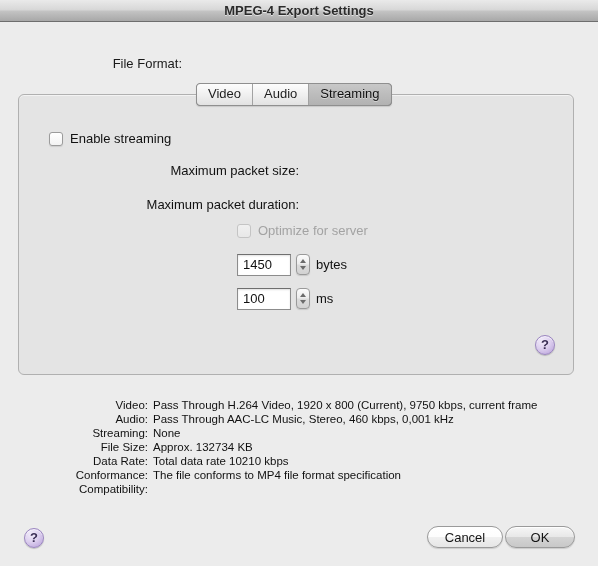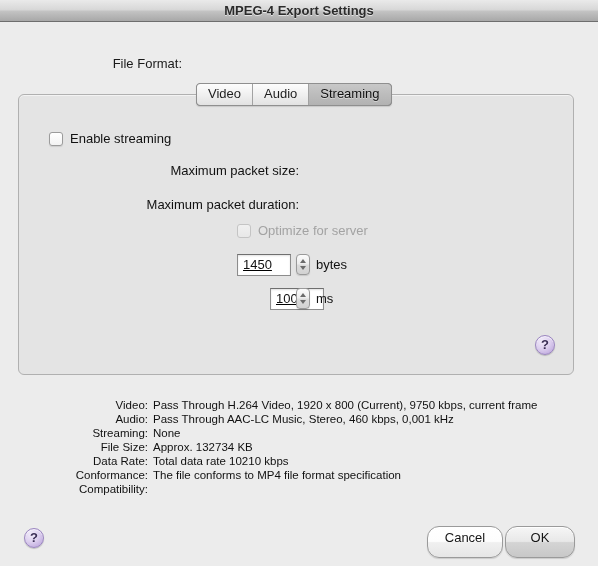--- a/index.html
+++ b/index.html
@@ -183,21 +183,20 @@
   }
   .textfield {
     position: absolute;
     top: 0;
     height: 22px;
     border: 1px solid #8c8c8c;
     border-top-color: #6f6f6f;
     background: #fff;
     box-sizing: border-box;
     box-shadow: inset 0 1px 2px rgba(0,0,0,0.12);
-    text-decoration: underline;
   }
   .textfield span {
     display: block;
     line-height: 20px;
     padding-left: 5px;
     font-size: 13px;
     color: #111;
   }
   .stepper {
     position: absolute;
@@ -265,21 +264,21 @@
     position: absolute;
     left: 153px;
     font-size: 11.5px;
     color: #111;
     white-space: nowrap;
   }
 
   
   .btn {
     position: absolute;
-    height: 32px;
+    height: 22px;
     border: 1px solid #9a9a9a;
     border-radius: 12px;
     box-sizing: border-box;
     box-shadow: 0 1px 1px rgba(0,0,0,0.14), inset 0 1px 0 rgba(255,255,255,0.85);
   }
   .btn span {
     display: block;
     line-height: 22px;
     text-align: center;
     font-size: 13px;
@@ -320,21 +319,21 @@
   </div>
   <div class="stepper" style="left:277px; top:159px; position:absolute;">
     <div class="tri-up"></div>
     <div class="tri-dn"></div>
   </div>
   <div class="unit" style="left:297px; top:159px; position:absolute;">bytes</div>
 
   <div class="field-row" style="left:0px; top:99px; width:280px;">
     <div class="field-label">Maximum packet duration:</div>
   </div>
-  <div class="textfield" style="left:218px; top:193px; width:54px; position:absolute;margin-left:33px;">
+  <div class="textfield" style="left:218px; top:193px; width:54px; position:absolute;">
     <span>100</span>
   </div>
   <div class="stepper" style="left:277px; top:193px; position:absolute;">
     <div class="tri-up"></div>
     <div class="tri-dn"></div>
   </div>
   <div class="unit" style="left:297px; top:193px; position:absolute;">ms</div>
 
   <div class="checkbox-row" style="left:218px; top:128px;">
     <div class="cb disabled"></div>

